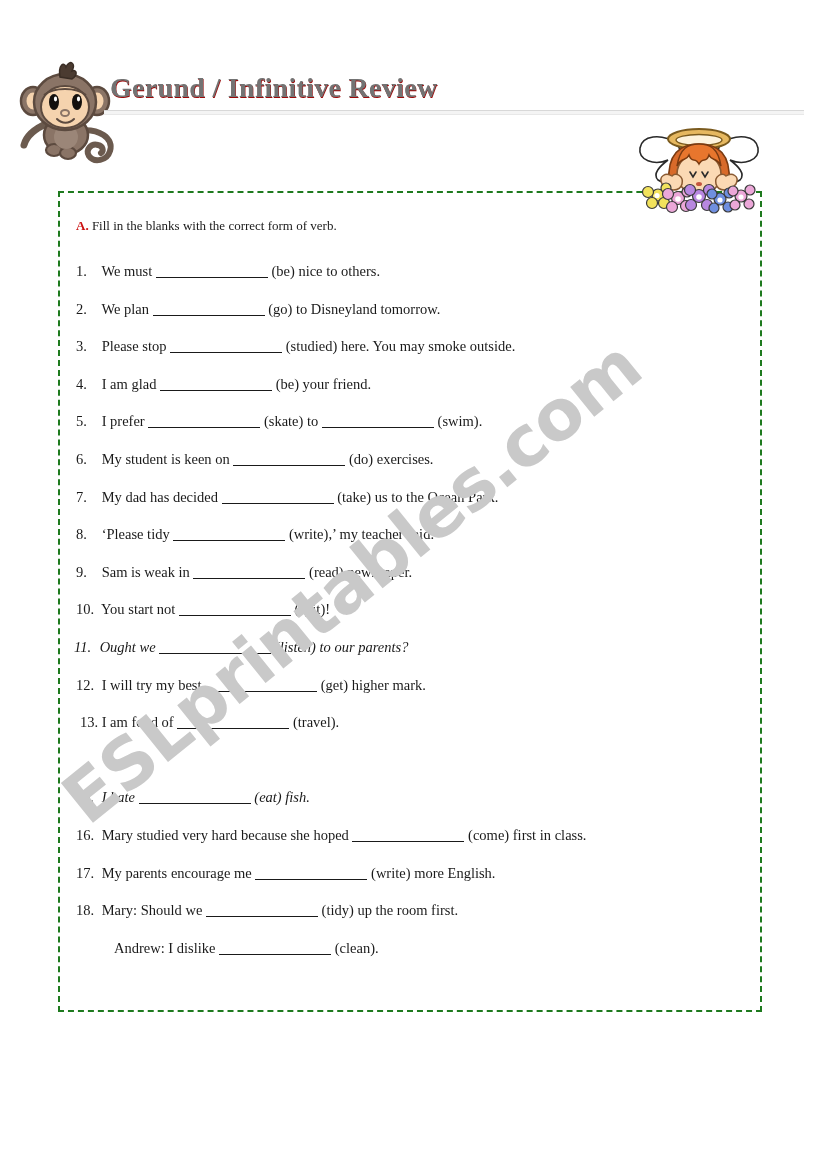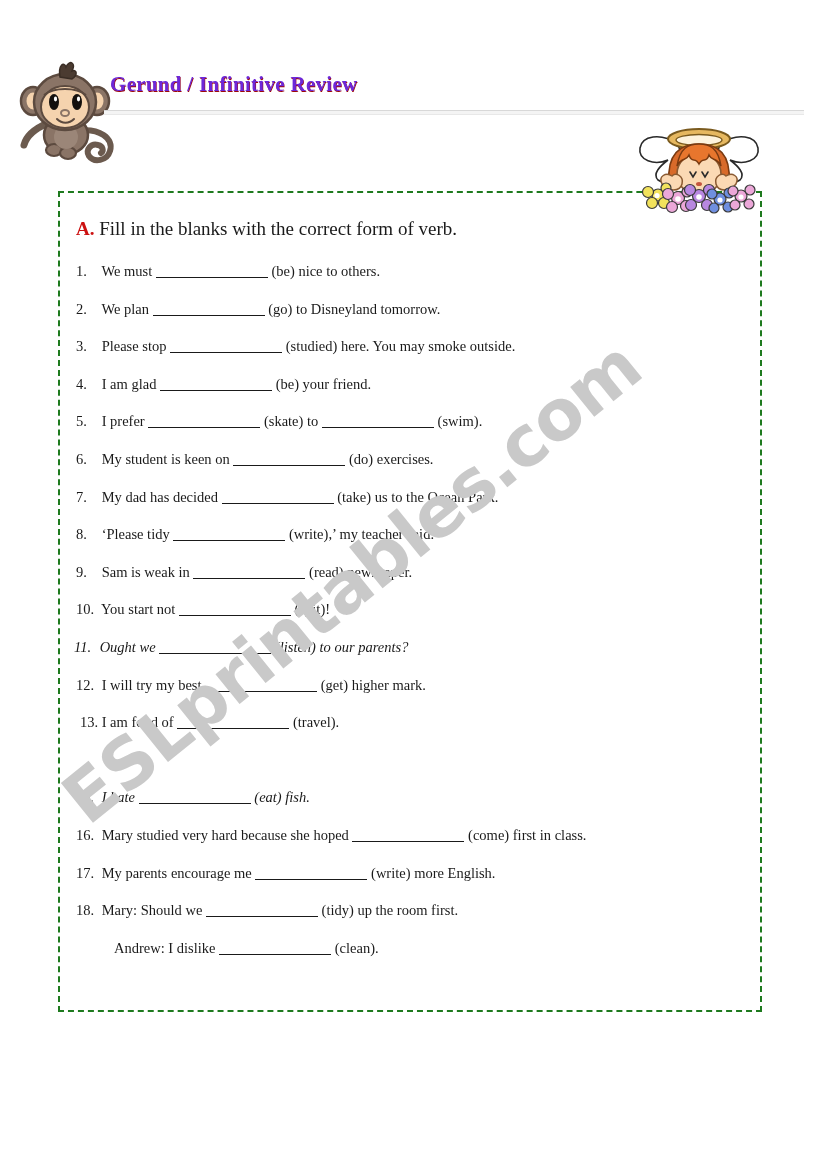--- a/index.html
+++ b/index.html
@@ -28,23 +28,23 @@
     left: 14px;
     top: 57px;
     width: 108px;
     height: 112px;
   }
   #page-title {
     position: absolute;
     left: 110px;
     top: 72px;
     font-family: "Liberation Serif", serif;
-    font-size: 21px;
+    font-size: 28px;
     font-weight: bold;
-    color: #6d28d9;
+    color: #737373;
     letter-spacing: 0.3px;
     white-space: nowrap;
     text-shadow: 0.5px 0.5px 0 #9c0808;
   }
   #header-rule {
     position: absolute;
     left: 104px;
     top: 110px;
     width: 700px;
     height: 3px;
@@ -99,21 +99,21 @@
     left: 0;
     top: 0;
     width: 704px;
     height: 821px;
     z-index: 3;
   }
   #instruction {
     position: absolute;
     left: 16px;
     top: 25px;
-    font-size: 19px;
+    font-size: 13px;
     color: #1a1a1a;
     white-space: nowrap;
   }
   #instruction .marker {
     color: #cc1111;
     font-weight: bold;
   }
 
   .q-row {
     position: absolute;

